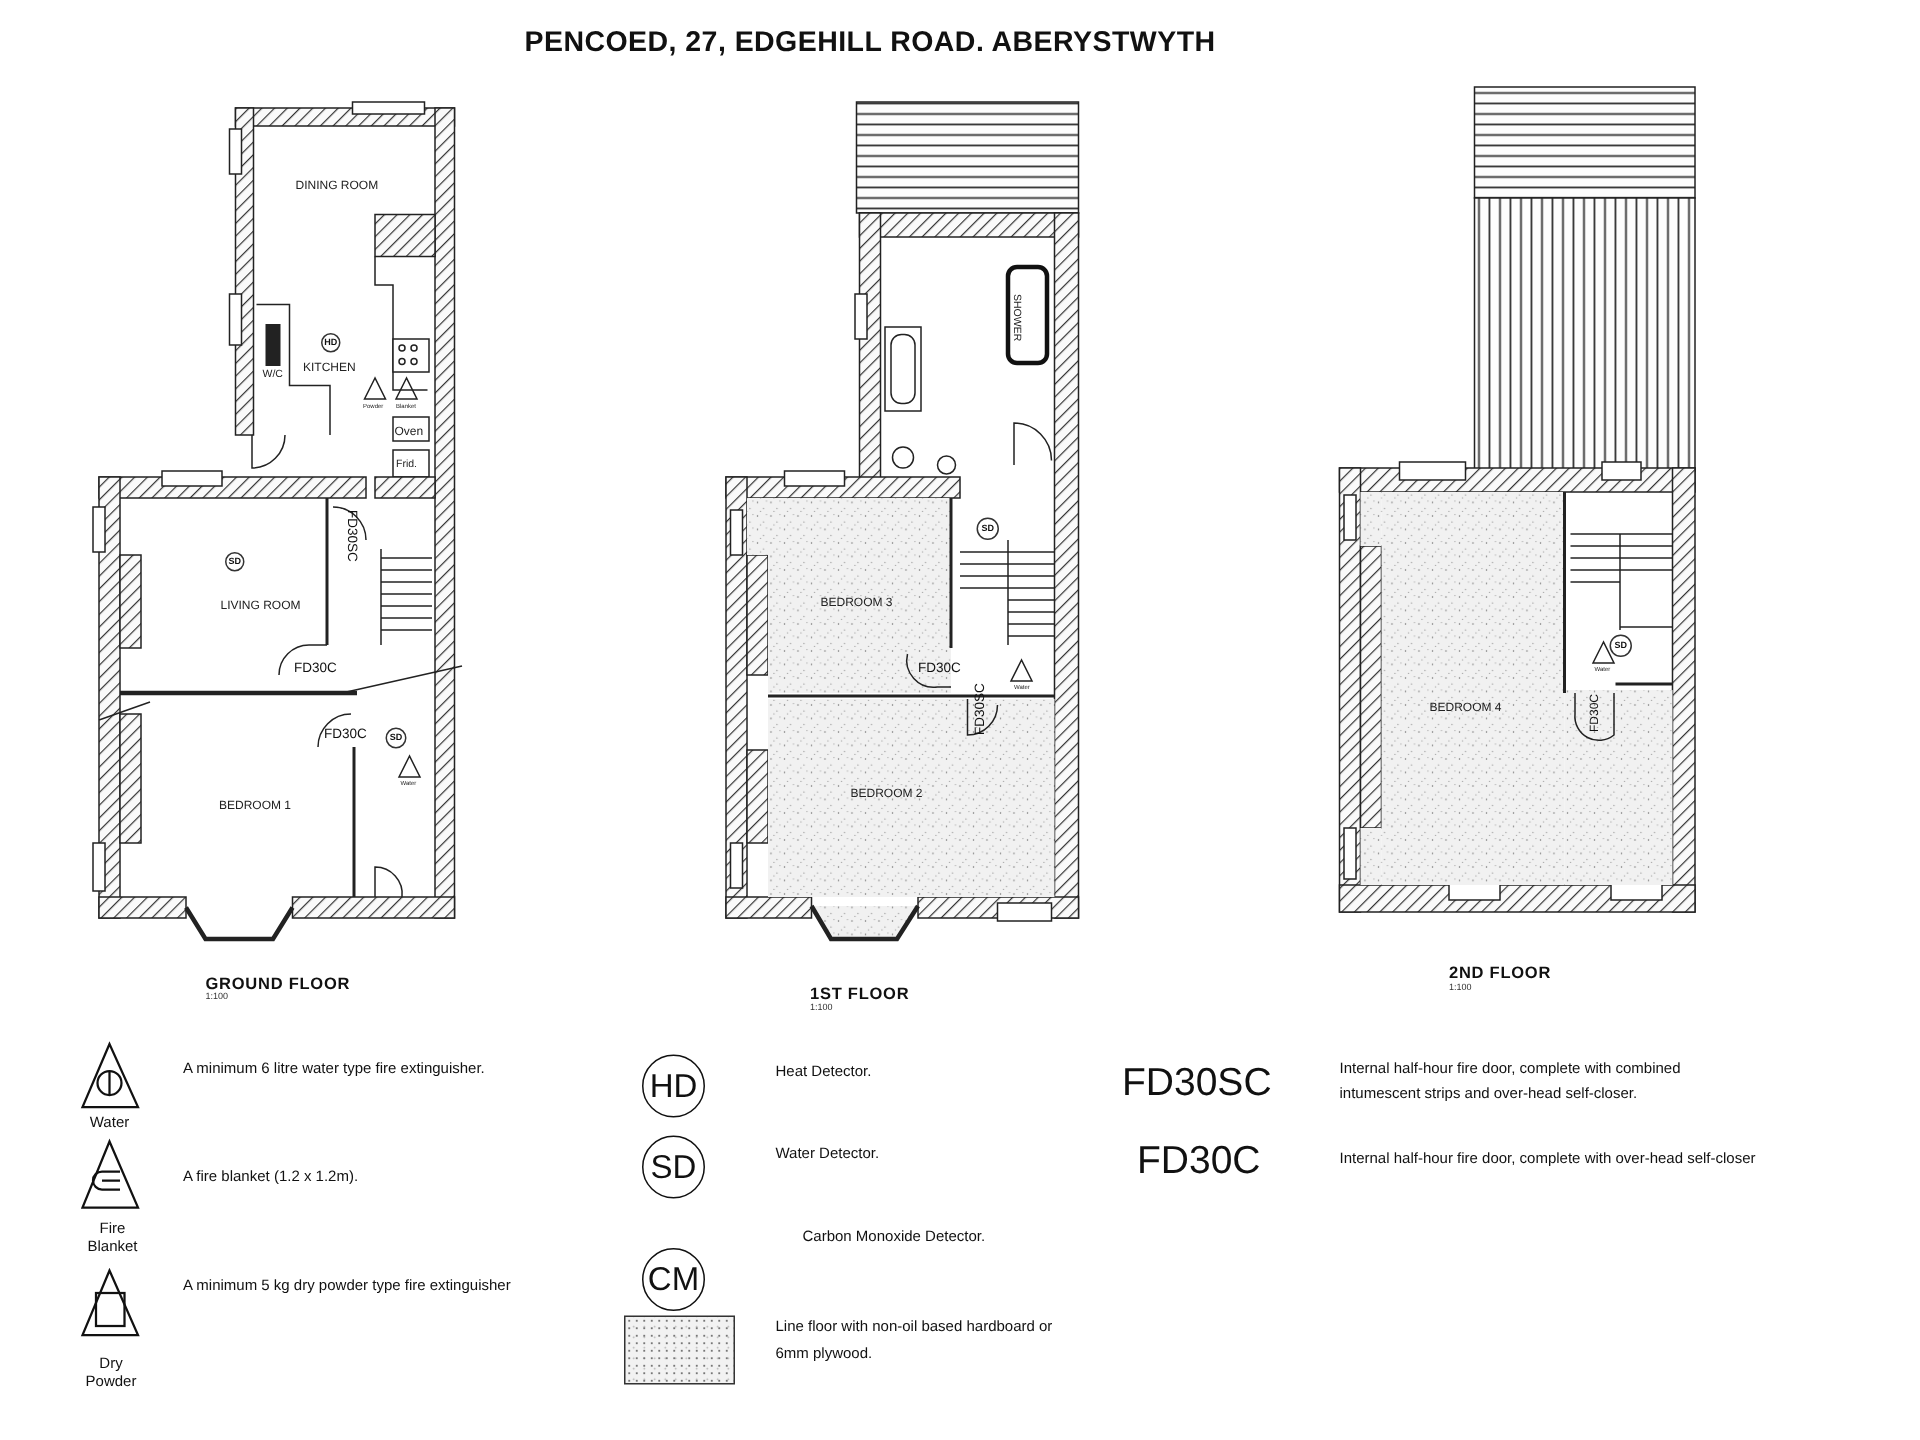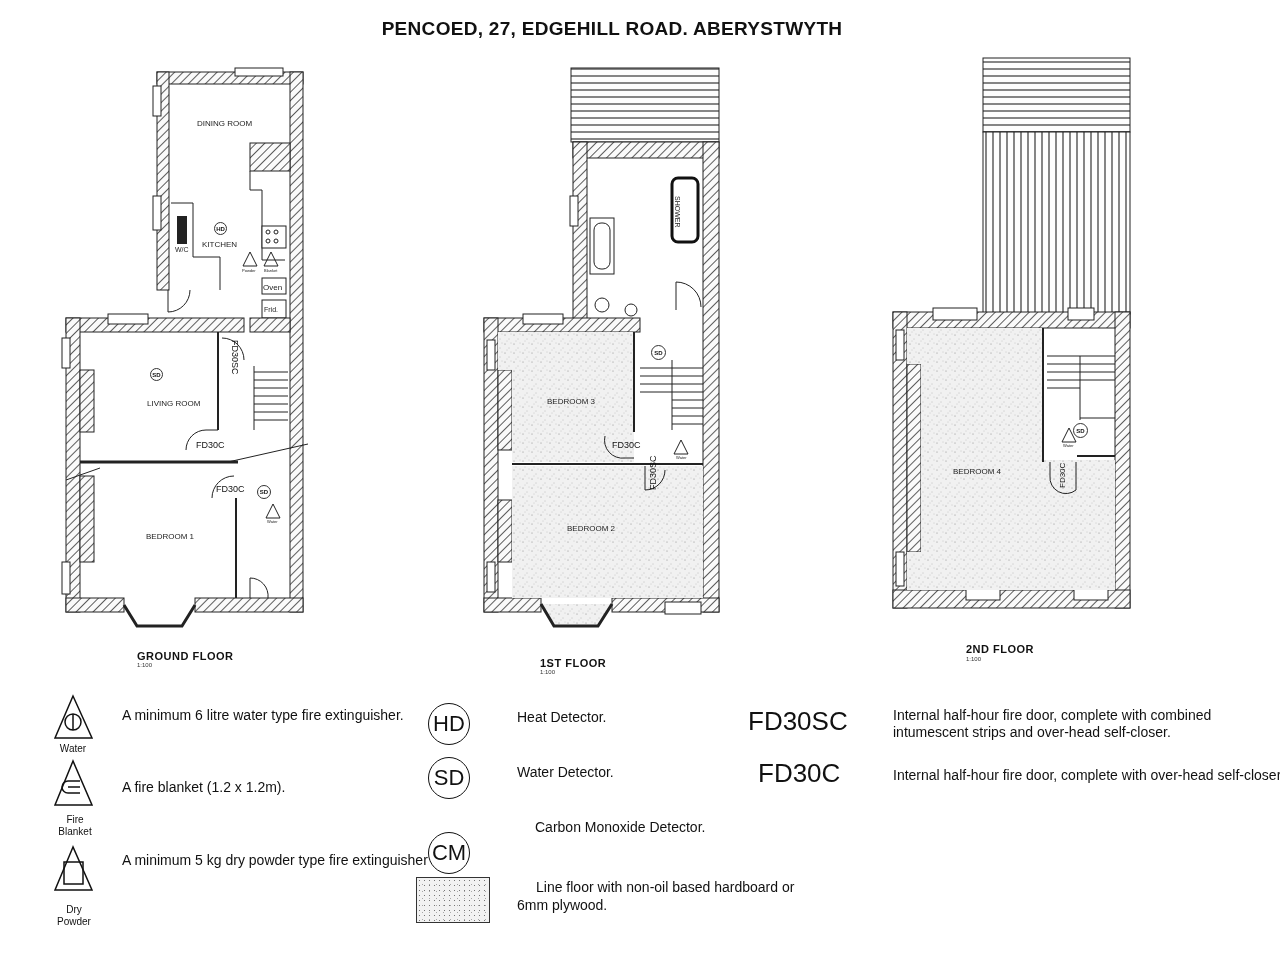--- a/index.html
+++ b/index.html
@@ -1,25 +1,25 @@
 <!DOCTYPE html>
 <html><head>
 <meta charset="utf-8">
 <style>
   html, body { margin:0; padding:0; background:#ffffff; }
   body { width:1280px; height:960px; position:relative; overflow:hidden; font-family:"Liberation Sans", sans-serif; color:#111; }
-  .abs { position:absolute;padding-left:32px; }
+  .abs { position:absolute; }
   .title { left:0; width:1160px; top:18px; text-align:center; font-weight:bold; font-size:19px; letter-spacing:0.3px; }
   svg.plan { position:absolute; left:0; top:0; }
   .room-label { position:absolute; font-size:8px; font-weight:normal; color:#222; white-space:nowrap; }
   .floor-label { position:absolute; font-size:11px; font-weight:bold; letter-spacing:0.5px; }
   .scale-label { position:absolute; font-size:6px; color:#333; }
   .door-label { position:absolute; font-size:9px; color:#111; white-space:nowrap; }
   .door-label.vert { transform:rotate(90deg); transform-origin:left top; }
-  .legend-text { position:absolute; font-size:14px; color:#111; white-space:nowrap; }
+  .legend-text { position:absolute; font-size:10px; color:#111; white-space:nowrap; }
   .legend-cap { position:absolute; font-size:10px; color:#111; text-align:center; line-height:12px; }
   .code-big { position:absolute; font-size:26px; color:#111; }
   .det-circle { position:absolute; border:1.5px solid #111; border-radius:50%; display:flex; align-items:center; justify-content:center; font-size:22px; color:#111; }
   .small-det { position:absolute; border:1px solid #333; border-radius:50%; display:flex; align-items:center; justify-content:center; font-size:6px; font-weight:bold; background:#fff; }
   .fixture-label { position:absolute; font-size:7px; color:#222; }
   .stipple-box { position:absolute; border:1px solid #333; background-color:#f2f2f2;
     background-image: radial-gradient(#777 0.6px, transparent 0.8px), radial-gradient(#aaa 0.5px, transparent 0.7px);
     background-size: 5px 5px, 7px 7px; background-position:0 0, 2px 3px; }
 </style>
 </head>
@@ -253,21 +253,21 @@
   <div class="legend-cap" style="left:56px;top:904px;width:36px;">Dry Powder</div>
 
   <div class="det-circle" style="left:428px;top:703px;width:40px;height:40px;">HD</div>
   <div class="legend-text" style="left:517px;top:709px;text-align:center;">Heat Detector.</div>
   <div class="det-circle" style="left:428px;top:757px;width:40px;height:40px;">SD</div>
   <div class="legend-text" style="left:517px;top:764px;">Water Detector.</div>
   <div class="det-circle" style="left:428px;top:812px;width:40px;height:40px;margin-top:20px;">CM</div>
   <div class="legend-text" style="left:535px;top:819px;">Carbon Monoxide Detector.</div>
 
   <div class="stipple-box" style="left:416px;top:877px;width:72px;height:44px;"></div>
-  <div class="legend-text" style="left:536px;top:879px;">Line floor with non-oil based hardboard or</div>
+  <div class="legend-text" style="left:517px;top:879px;">Line floor with non-oil based hardboard or</div>
   <div class="legend-text" style="left:517px;top:897px;">6mm plywood.</div>
 
   <div class="code-big" style="left:748px;top:706px;">FD30SC</div>
   <div class="legend-text" style="left:893px;top:707px;">Internal half-hour fire door, complete with combined</div>
   <div class="legend-text" style="left:893px;top:724px;">intumescent strips and over-head self-closer.</div>
   <div class="code-big" style="left:758px;top:758px;">FD30C</div>
   <div class="legend-text" style="left:893px;top:767px;">Internal half-hour fire door, complete with over-head self-closer</div>
 </div>
 
 </body></html>

